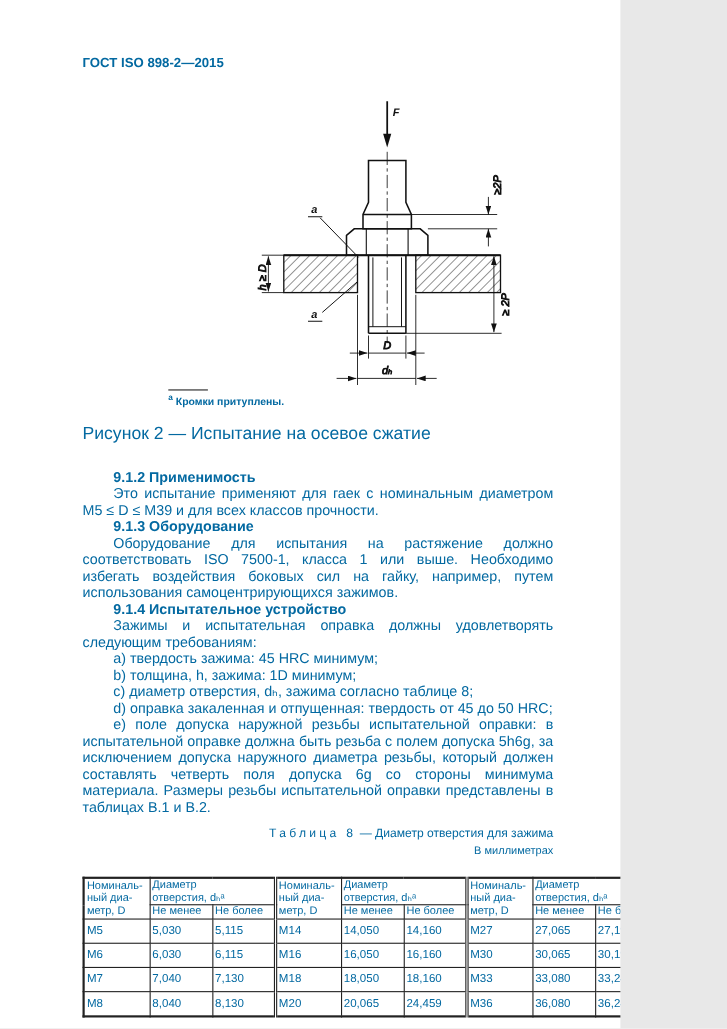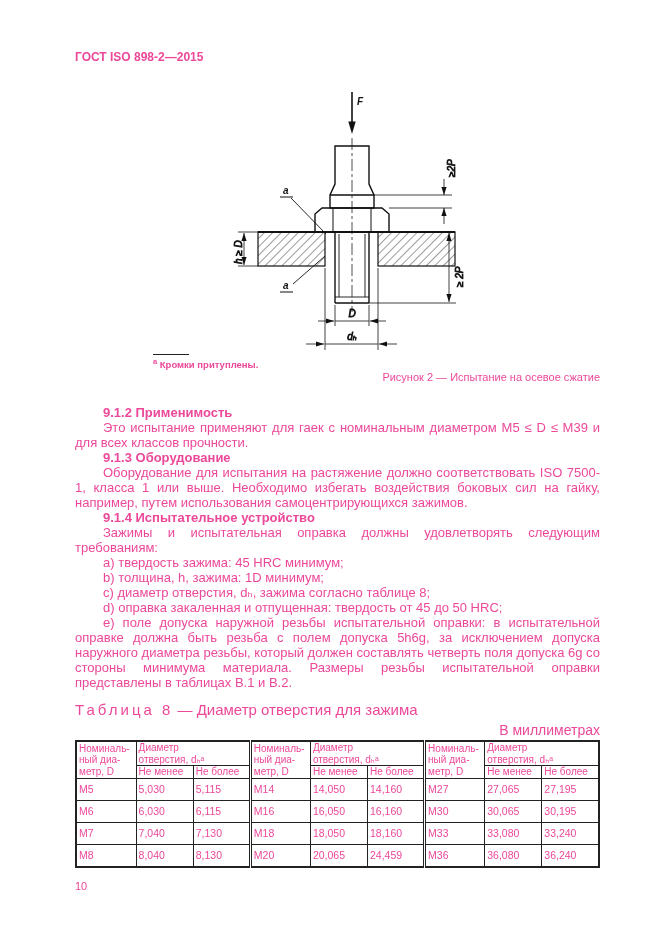--- a/index.html
+++ b/index.html
@@ -1,36 +1,36 @@
 <!DOCTYPE html>
 <html><head>
 <meta charset="utf-8">
 <style>
   html,body{margin:0;padding:0;background:#e8e8e8;}
   .page{
-    width:661px;height:935px;background:#ffffff;position:relative;
-    font-family:"Liberation Sans","DejaVu Sans",sans-serif;color:#ec4899;
+    width:564px;height:935px;background:#ffffff;position:relative;
+    font-family:"Liberation Sans","DejaVu Sans",sans-serif;color:#0369a1;
     overflow:hidden;box-sizing:border-box;padding:50px 61px 0 75px;
   }
   .doc-header{font-size:12px;font-weight:bold;line-height:14px;}
   .figure-wrap{margin-top:24px;}
   .fig-svg{display:block;margin-left:155px;}
   svg text{font-family:"Liberation Sans","DejaVu Sans",sans-serif;fill:#111;font-size:10px;}
   svg .it{font-style:italic;}
   svg .bld{font-weight:bold;}
   .fig-footnote{margin-left:78px;margin-top:2px;font-size:9.5px;font-weight:bold;line-height:12px;}
   .fig-footnote .rule{width:36px;border-top:1px solid #222;margin-bottom:1px;}
   .fig-footnote sup{font-size:7.5px;}
-  .fig-caption{text-align:right;font-size:11px;}
+  .fig-caption{text-align:left;font-size:16px;margin-top:14px;}
   .body-text{margin-top:22px;font-size:13px;line-height:15px;}
   .h{font-weight:bold;text-indent:28px;margin:0;}
   .para{text-indent:28px;text-align:justify;margin:0;}
-  .tbl-caption{margin-top:11px;font-size:15px;}
+  .tbl-caption{margin-top:11px;font-size:11px;text-align:right;}
   .tbl-caption .sp{letter-spacing:3px;}
-  .units-note{text-align:right;font-size:14px;margin-top:4px;margin-bottom:2px;}
+  .units-note{text-align:right;font-size:10px;margin-top:4px;margin-bottom:18px;}
   table.gost{border-collapse:collapse;table-layout:fixed;width:100%;border:2px solid #222;}
   table.gost th,table.gost td{border:1px solid #222;text-align:left;vertical-align:middle;padding:0 2px;margin-top:40px;}
   table.gost th{font-weight:normal;font-size:10px;line-height:11.5px;}
   table.gost td{font-size:10.5px;height:21px;}
   table.gost .gsep{border-left:3px double #222;}
   table.gost .hline{display:block;}
   .page-number{font-size:11px;margin-top:12px;}
 </style>
 </head>
 <body>

